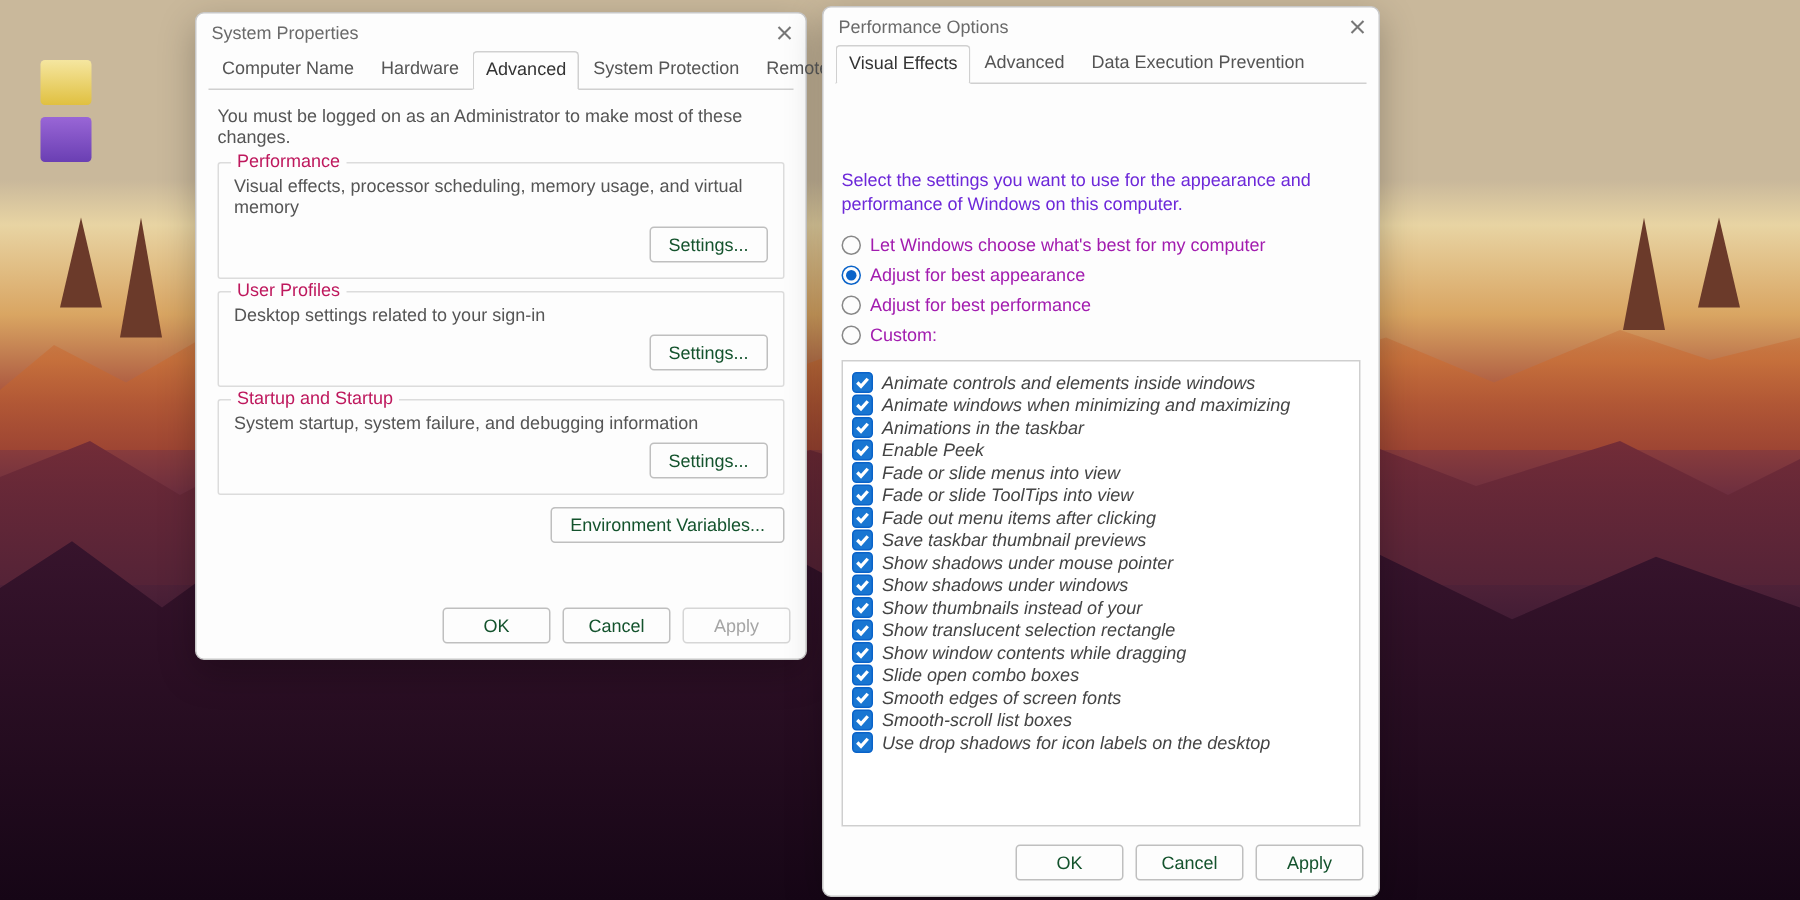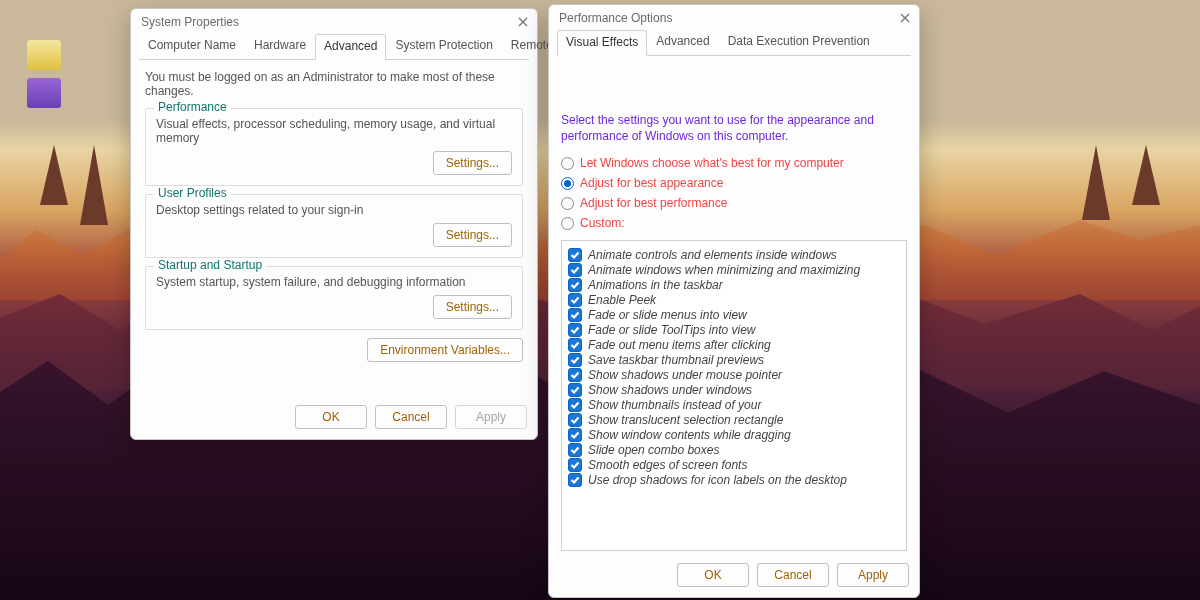--- a/index.html
+++ b/index.html
@@ -62,37 +62,37 @@
   .tab.active { border:1px solid #d0d0d0; border-bottom-color:#fdfdfd; background:#fdfdfd;
     border-radius:3px 3px 0 0; position:relative; top:1px; color:#333;}
   .tabline{height:1px;background:#d0d0d0;margin:0 8px}
 
   .dlg-body { padding: 10px 14px 8px; flex:1; overflow:hidden; color:#555; }
   .intro { font-size:12px; margin-bottom:10px; }
 
   .group { border:1px solid #dcdcdc; border-radius:2px; padding:8px 10px 10px; margin-bottom:8px;
     position:relative; }
   .group .legend { position:absolute; top:-9px; left:8px; background:#fdfdfd; padding:0 4px;
-    font-size:12px; color:#0f766e;}
+    font-size:12px; color:#be185d;}
   .group .desc { font-size:12px; margin-bottom:6px; }
   .right-actions { display:flex; justify-content:flex-end; }
 
   .btn { background:#fdfdfd;border:1px solid #bfbfbf;border-radius:3px;
-    padding:4px 12px; font-size:12px; color:#a16207; cursor:pointer; min-width:72px;
+    padding:4px 12px; font-size:12px; color:#14532d; cursor:pointer; min-width:72px;
     text-align:center; }
   .btn.disabled{color:#a5a5a5;border-color:#d6d6d6;cursor:default}
 
   .dlg-footer { display:flex; justify-content:flex-end; gap:8px;
     padding:8px 10px 10px; }
 
   
   .perf-body { padding:10px 12px 4px; flex:1; display:flex; flex-direction:column; }
   .perf-intro { font-size:12px; color:#6d28d9; margin-bottom:10px; line-height:1.35;margin-top:46px;}
   .radio-row { display:flex; align-items:center; gap:6px; margin:2px 0 6px; font-size:12px;
-    color:#ef4444; cursor:pointer;}
+    color:#a21caf; cursor:pointer;}
   .radio { width:13px;height:13px;border:1px solid #888;border-radius:50%;display:inline-flex;
     align-items:center;justify-content:center;flex-shrink:0;}
   .radio .dot{width:7px;height:7px;border-radius:50%;background:#0a63c9;display:none}
   .radio.sel{border-color:#0a63c9}
   .radio.sel .dot{display:block}
 
   .checklist { border:1px solid #cfcfcf; padding:6px 6px; margin-top:4px; flex:1;
     overflow:auto; background:#fff;font-style:italic;}
   .chk-row{display:flex;align-items:center;gap:6px;font-size:12px;color:#444;margin:1px 0;cursor:pointer}
   .chk{width:14px;height:14px;border:1px solid #0a63c9;border-radius:3px;background:#1976d2;
@@ -339,20 +339,28 @@
             </svg>
           </span>
           <span>Smooth edges of screen fonts</span>
         </div>
         <div class="chk-row">
           <span class="chk">
             <svg viewBox="0 0 10 10">
               <path d="M1.5 5 L4 7.5 L8.5 2.5"></path>
             </svg>
           </span>
+          <span>Smooth-scroll list boxes</span>
+        </div>
+        <div class="chk-row">
+          <span class="chk">
+            <svg viewBox="0 0 10 10">
+              <path d="M1.5 5 L4 7.5 L8.5 2.5"></path>
+            </svg>
+          </span>
           <span>Use drop shadows for icon labels on the desktop</span>
         </div>
       </div>
   </div>
   <div class="dlg-footer">
     <div class="btn">OK</div>
     <div class="btn">Cancel</div>
     <div class="btn">Apply</div>
   </div>
 </div>

